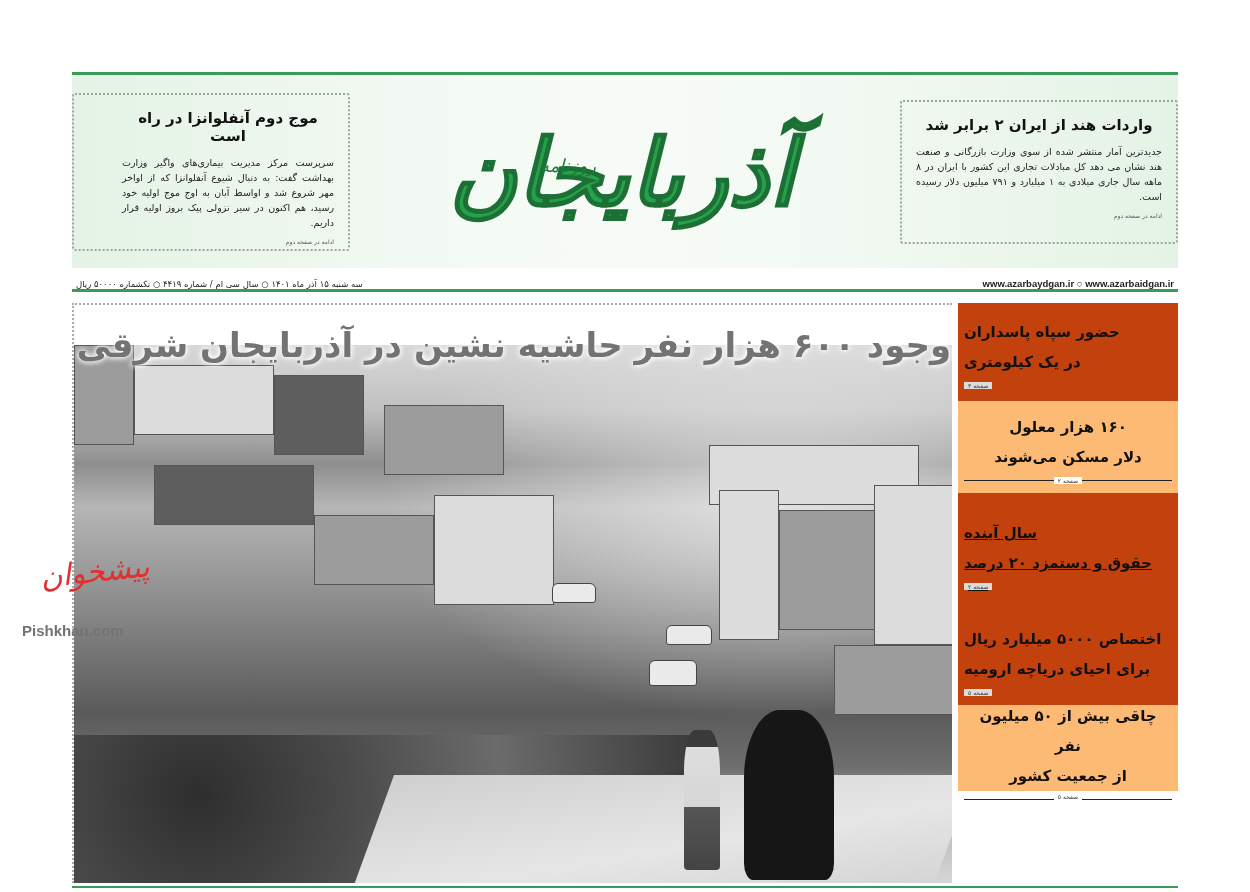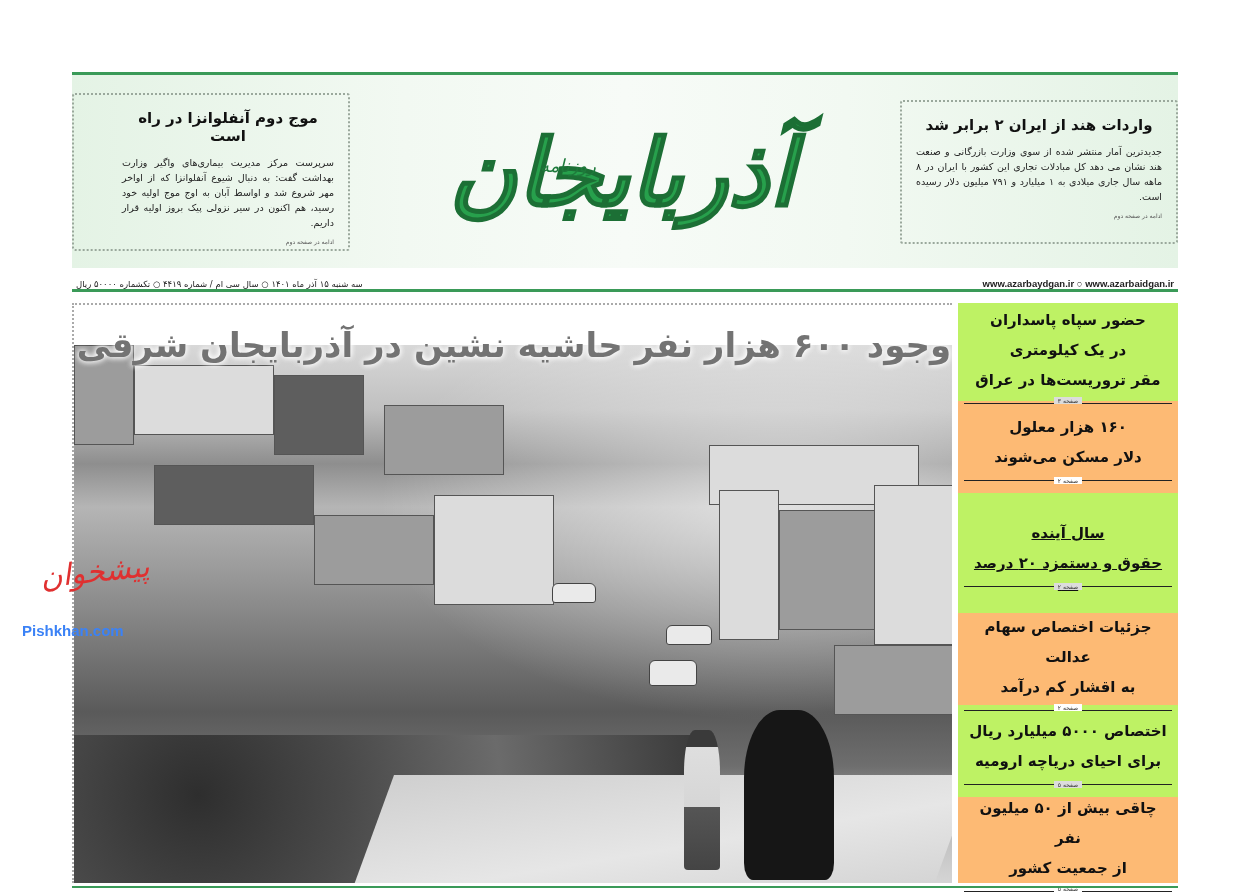--- a/index.html
+++ b/index.html
@@ -101,21 +101,21 @@
 
   
   .sidebar {
     position: absolute; left: 958px; top: 303px; width: 220px; height: 580px;
     display: flex; flex-direction: column;
   }
   .side-item {
     direction: rtl; text-align: center; padding: 4px 6px 0 6px;
     display: flex; flex-direction: column; justify-content: center;
   }
-  .side-item.gray { background: #bef264; }
+  .side-item.gray { background: #c2410c; align-items: flex-end; }
   .side-item.white { background: #fdba74; }
   .side-line {
     font-weight: bold; font-size: 15px; line-height: 30px; color: #111;
   }
   .side-ref {
     display: flex; align-items: center; justify-content: center; height: 12px; margin-top: 2px;
     position: relative;
   }
   .side-ref::before {
     content: ""; position: absolute; left: 0; right: 0; top: 6px; height: 1px; background: #222;
@@ -133,21 +133,21 @@
   
   .watermark {
     position: absolute; left: 22px; top: 548px; width: 120px; height: 96px; z-index: 5;
   }
   .wm-script {
     position: absolute; left: 18px; top: 6px; font-family: "DejaVu Serif", serif; font-style: italic;
     font-size: 30px; color: #e03030; direction: rtl; transform: rotate(-6deg);
   }
   .wm-latin {
     position: absolute; left: 0; top: 74px; font-family: "Liberation Sans", sans-serif; font-size: 15px;
-    color: #3b82f6; font-weight: bold;
+    color: #737373; font-weight: bold;
   }
 </style>
 </head>
 <body>
 
 <div class="page">
 
   <div class="masthead">
     <div class="teaser-box left">
       <div class="teaser-title">موج دوم آنفلوانزا در راه است</div>
@@ -194,46 +194,38 @@
       <div class="road"></div>
       <div class="figure-child"></div>
       <div class="figure-woman"></div>
     </div>
   </div>
 
   <div class="sidebar">
     <div class="side-item gray" style="height:98px;">
       <div class="side-line">حضور سپاه پاسداران</div>
       <div class="side-line">در یک کیلومتری</div>
-      <div class="side-line">مقر تروریست‌ها در عراق</div>
       <div class="side-ref">
           <span>صفحه ۳</span>
         </div>
     </div>
     <div class="side-item white" style="height:92px;">
       <div class="side-line">۱۶۰ هزار معلول</div>
       <div class="side-line">دلار مسکن می‌شوند</div>
       <div class="side-ref">
           <span>صفحه ۲</span>
         </div>
     </div>
     <div class="side-item gray" style="height:120px;text-decoration:underline;">
       <div class="side-line">سال آینده</div>
       <div class="side-line">حقوق و دستمزد ۲۰ درصد</div>
       <div class="side-ref">
           <span>صفحه ۲</span>
         </div>
     </div>
-    <div class="side-item white" style="height:92px;">
-      <div class="side-line">جزئیات اختصاص سهام عدالت</div>
-      <div class="side-line">به اقشار کم درآمد</div>
-      <div class="side-ref">
-          <span>صفحه ۲</span>
-        </div>
-    </div>
     <div class="side-item gray" style="height:92px;">
       <div class="side-line">اختصاص ۵۰۰۰ میلیارد ریال</div>
       <div class="side-line">برای احیای دریاچه ارومیه</div>
       <div class="side-ref">
           <span>صفحه ۵</span>
         </div>
     </div>
     <div class="side-item white" style="height:86px;">
       <div class="side-line">چاقی بیش از ۵۰ میلیون نفر</div>
       <div class="side-line">از جمعیت کشور</div>

